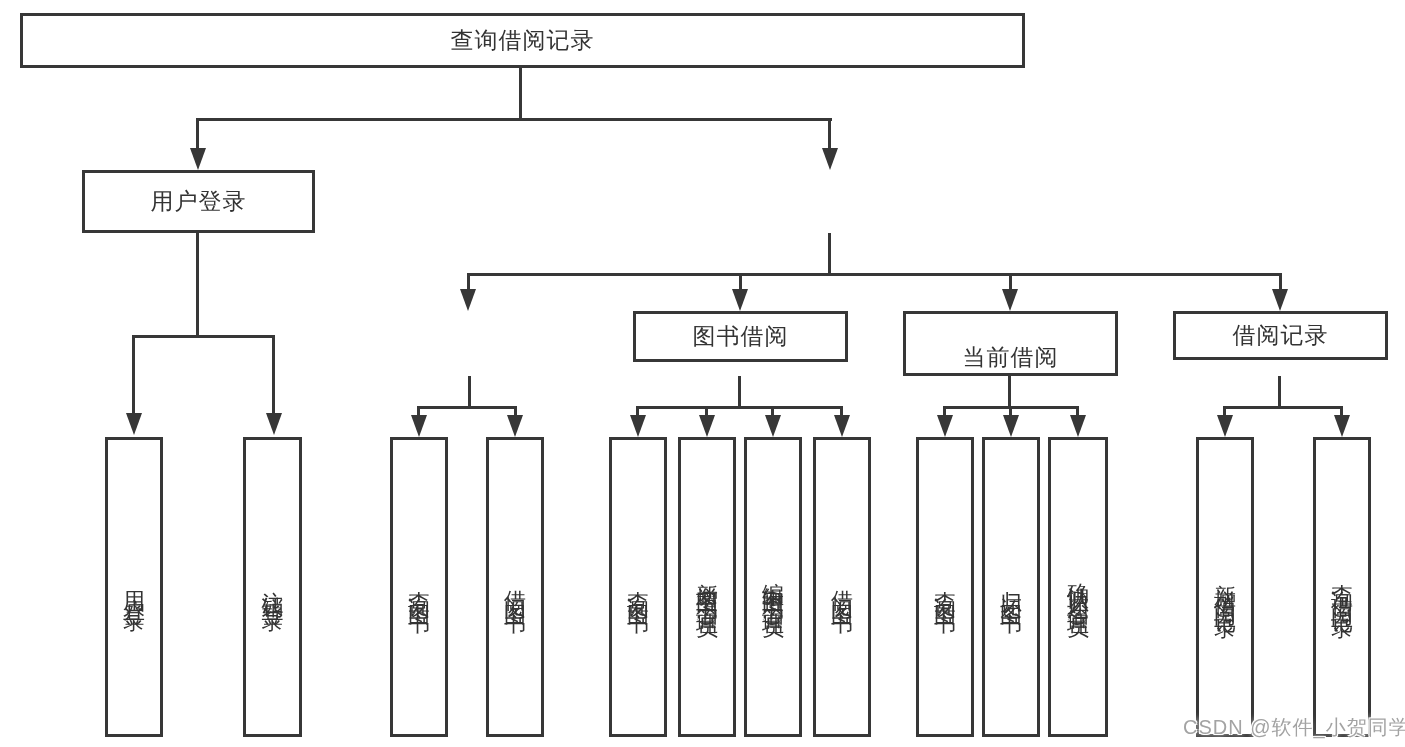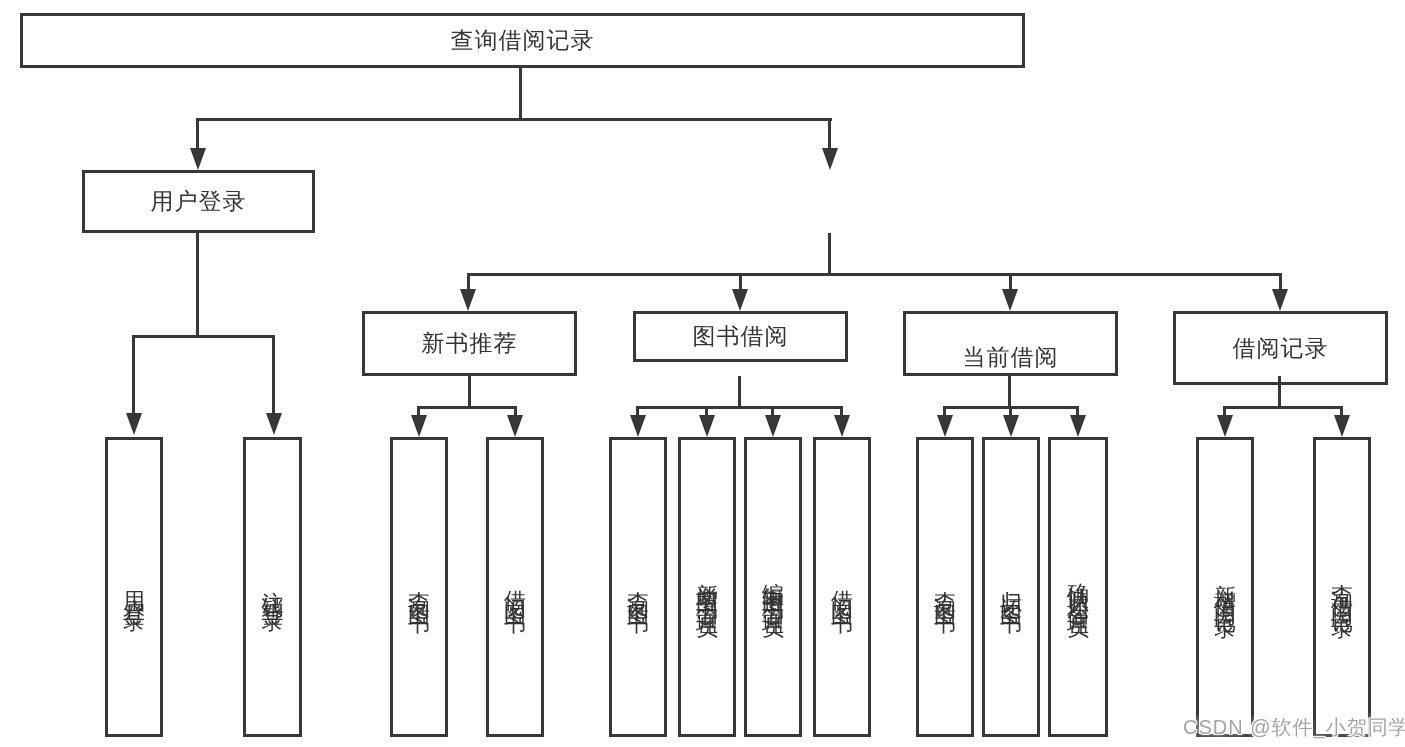--- a/index.html
+++ b/index.html
@@ -38,33 +38,30 @@
 
   <div class="node-h" style="left:20px;top:13px;width:1005px;height:55px;">
     <span>查询借阅记录</span>
   </div>
 
   <div class="node-h" style="left:82px;top:170px;width:233px;height:63px;">
     <span>用户登录</span>
   </div>
 
 
-  <div class="node-h" style="left:362px;top:311px;width:215px;height:65px;">
-    <span>新书推荐</span>
-  </div>
 
   <div class="node-h" style="left:633px;top:311px;width:215px;height:51px;">
     <span>图书借阅</span>
   </div>
 
   <div class="node-h" style="left:903px;top:311px;width:215px;height:65px;align-items:flex-end;">
     <span>当前借阅</span>
   </div>
 
-  <div class="node-h" style="left:1173px;top:311px;width:215px;height:74px;">
+  <div class="node-h" style="left:1173px;top:311px;width:215px;height:49px;">
     <span>借阅记录</span>
   </div>
 
   <div class="node-v" style="left:105px;top:437px;width:58px;height:300px;">
     <span>用户登录</span>
   </div>
 
   <div class="node-v" style="left:243px;top:437px;width:59px;height:300px;">
     <span>注销登录</span>
   </div>

